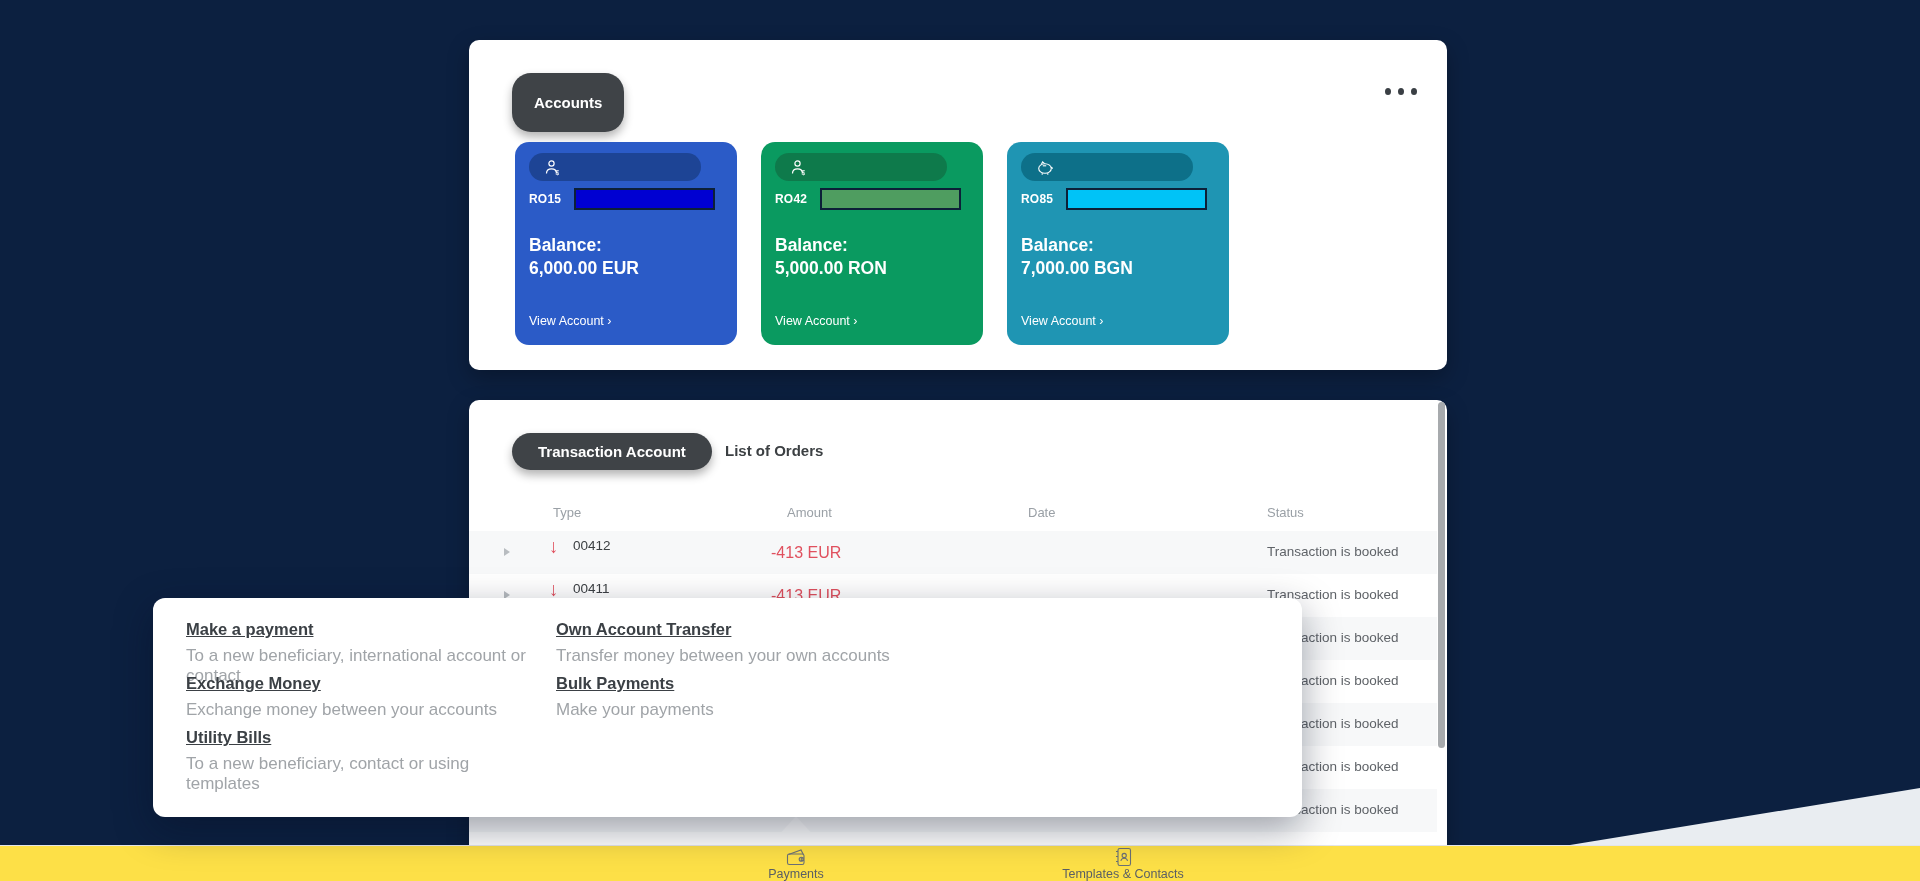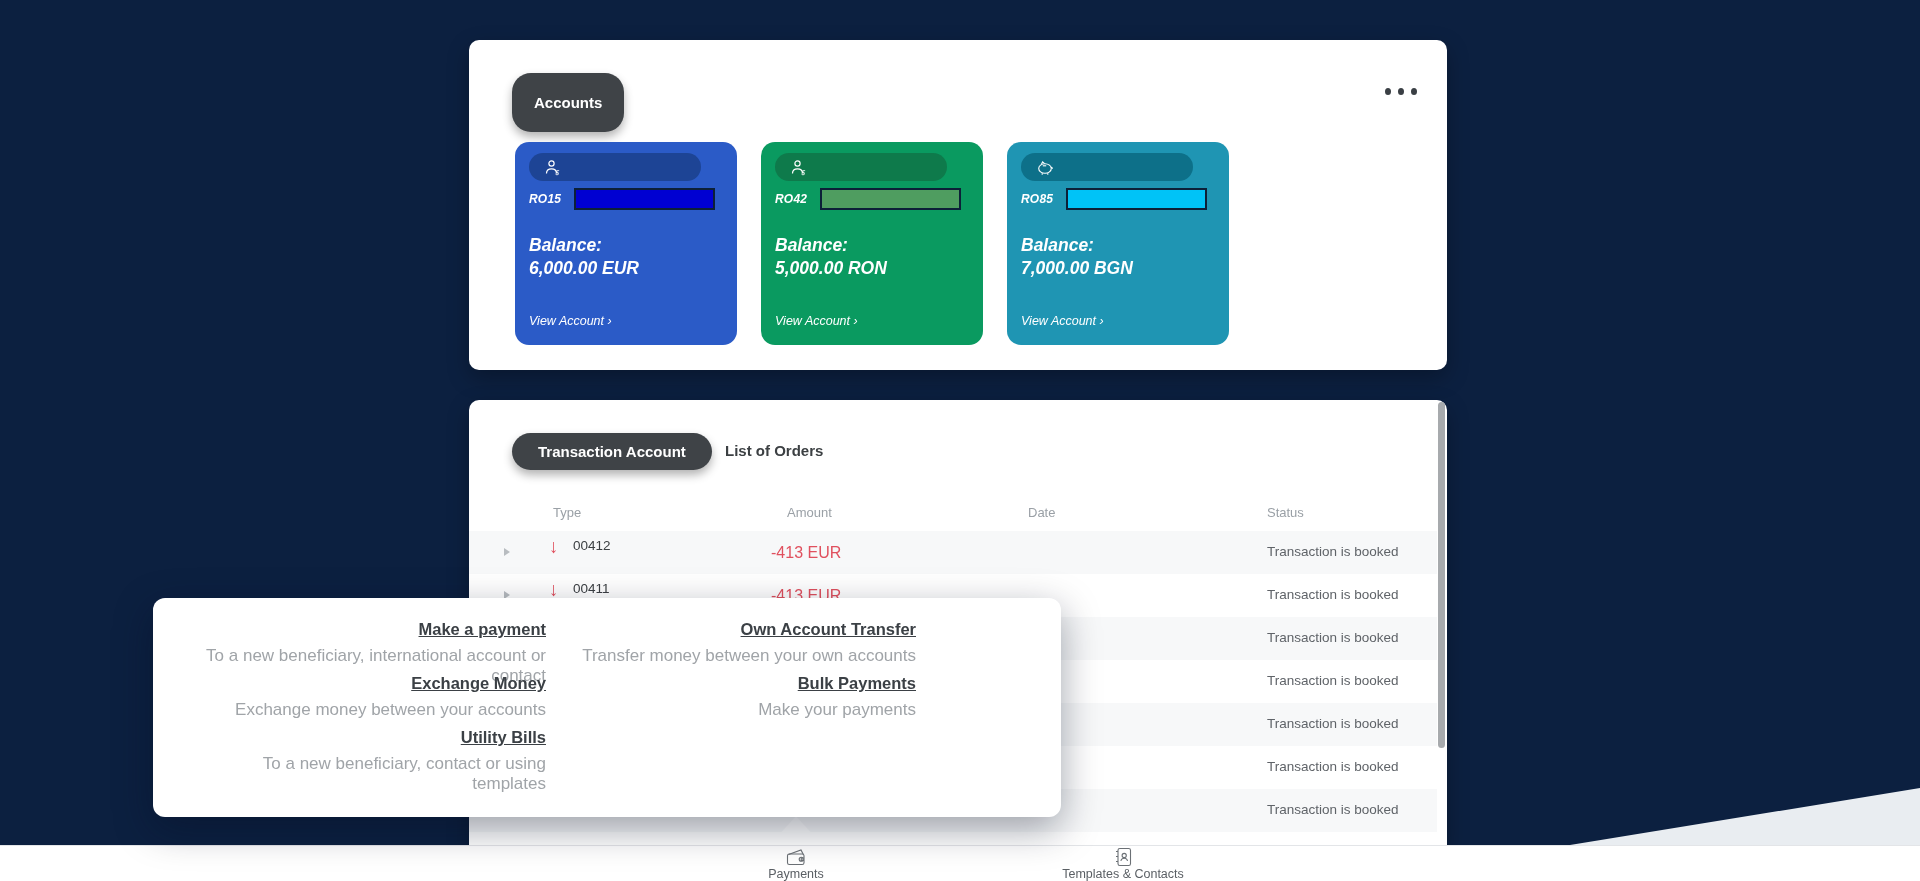--- a/index.html
+++ b/index.html
@@ -16,21 +16,21 @@
   #accounts-badge{left:43px;top:33px;height:35px;padding:12px 22px;font-size:15px;}
   #tab-history{left:43px;top:33px;height:37px;padding:0 26px;font-size:15px;}
   #tab-orders{position:absolute;left:256px;top:42px;height:37px;display:flex;align-items:flex-start;
               font-size:15px;font-weight:700;color:#3c4043;cursor:pointer;}
 
   #accounts-menu-btn{position:absolute;left:910px;top:38px;width:44px;height:26px;border:none;
                      background:transparent;display:flex;align-items:center;justify-content:center;gap:7px;cursor:pointer;}
   #accounts-menu-btn .dot{width:7px;height:7px;border-radius:50%;background:#3a3f44;}
 
   .cards{position:absolute;left:46px;top:102px;display:flex;gap:24px;}
-  .account-card{position:relative;width:222px;height:203px;border-radius:14px;color:#fff;box-sizing:border-box;padding:0 14px;font-style:italic;}
+  .account-card{position:relative;width:222px;height:203px;border-radius:14px;color:#fff;box-sizing:border-box;padding:0 14px;}
   .card-pill{position:absolute;left:14px;top:11px;width:172px;height:28px;border-radius:14px;
              display:flex;align-items:center;padding-left:15px;box-sizing:border-box;}
   .iban-row{position:absolute;left:14px;top:46px;height:22px;display:flex;align-items:center;width:190px;}
   .iban{font-size:12px;font-weight:700;letter-spacing:.2px;}
   .redact{position:absolute;left:45px;top:0;width:141px;height:22px;border:2px solid #0c2038;box-sizing:border-box;}
   .balance{position:absolute;left:14px;top:92px;font-size:17.5px;font-weight:700;line-height:23px;}
   .view-link{position:absolute;left:14px;bottom:17px;font-size:12.5px;color:#fff;text-decoration:none;cursor:pointer;}
 
   
   .thead span{position:absolute;top:105px;font-size:13px;color:#9aa0a6;}
@@ -41,32 +41,32 @@
   .expander{position:absolute;left:35px;top:17px;width:0;height:0;border-left:6px solid #b8bcc0;
             border-top:4.5px solid transparent;border-bottom:4.5px solid transparent;cursor:pointer;}
   .red-arrow{position:absolute;left:80px;top:5px;font-size:19px;font-weight:700;color:#e0505e;}
   .t-type{position:absolute;left:104px;top:7px;font-size:13.5px;color:#3c4043;}
   .t-amount{position:absolute;left:302px;top:13px;font-size:16px;color:#e0505e;}
   .t-date{position:absolute;left:559px;top:13px;font-size:13.5px;color:#5f6368;}
   .t-status{position:absolute;left:798px;top:13px;font-size:13.5px;color:#5f6368;}
   #scroll-thumb{position:absolute;left:969px;top:2px;width:7px;height:346px;background:#a7aaad;border-radius:4px;cursor:pointer;}
 
   
-  #payments-popup{position:absolute;left:153px;top:598px;width:908px;height:219px;background:#fff;
-                  border-radius:12px;box-shadow:0 12px 38px rgba(4,14,34,.38);z-index:60;text-align:right;}
+  #payments-popup{position:absolute;left:153px;top:598px;width:1149px;height:219px;background:#fff;
+                  border-radius:12px;box-shadow:0 12px 38px rgba(4,14,34,.38);z-index:60;}
   .pm-col{position:absolute;top:0;}
   .pm-col.left{left:33px;} .pm-col.right{left:403px;}
   .pm-item{position:absolute;width:360px;}
   .pm-title{font-size:16.5px;font-weight:700;color:#3b4045;text-decoration:underline;cursor:pointer;display:inline-block;}
   .pm-desc{margin-top:7px;font-size:17px;color:#a0a4a8;}
   #popup-caret{position:absolute;left:776px;top:816px;width:0;height:0;z-index:55;
                border-left:20px solid transparent;border-right:20px solid transparent;border-bottom:22px solid #ffffff;}
 
   
-  #bottom-bar{position:absolute;left:0;top:845px;width:1920px;height:36px;background:#ffffff;
+  #bottom-bar{position:absolute;left:0;top:845px;width:1920px;height:36px;background:#fde047;
               border-top:1px solid #e3e5e8;z-index:40;}
   .nav-item{position:absolute;top:1px;display:flex;flex-direction:column;align-items:center;cursor:pointer;}
   #nav-payments{left:716px;width:160px;}
   #nav-templates{left:1023px;width:200px;}
   .nav-label{font-size:12.5px;color:#5a5f64;margin-top:0px;}
 
   #wedge{position:absolute;left:1570px;top:788px;width:350px;height:57px;background:#e9edf1;
          clip-path:polygon(0 100%,100% 0,100% 100%);z-index:30;}
 
   svg{display:block;}

